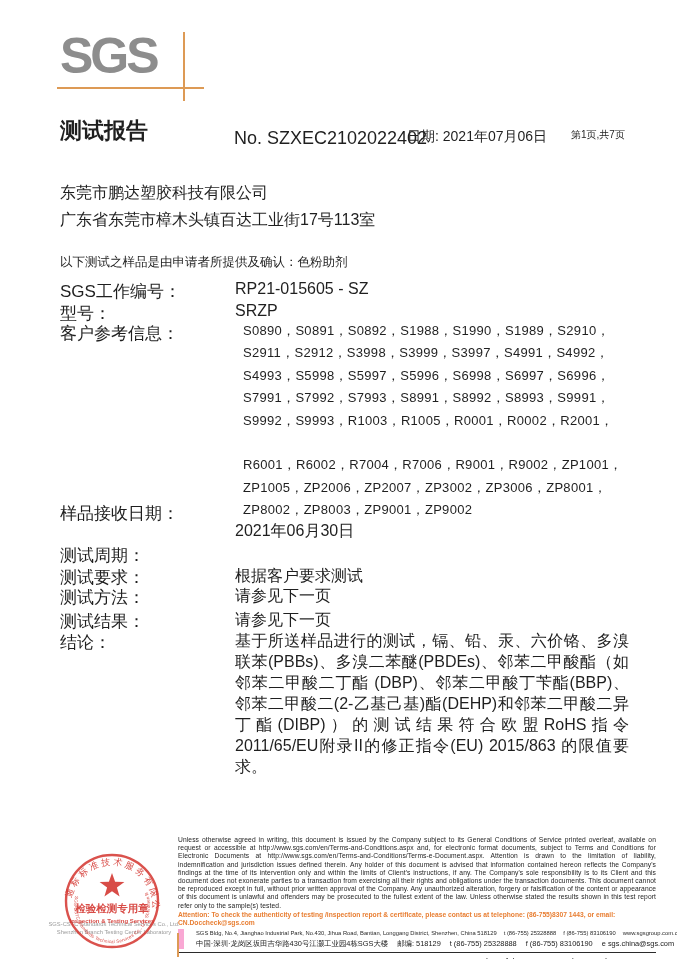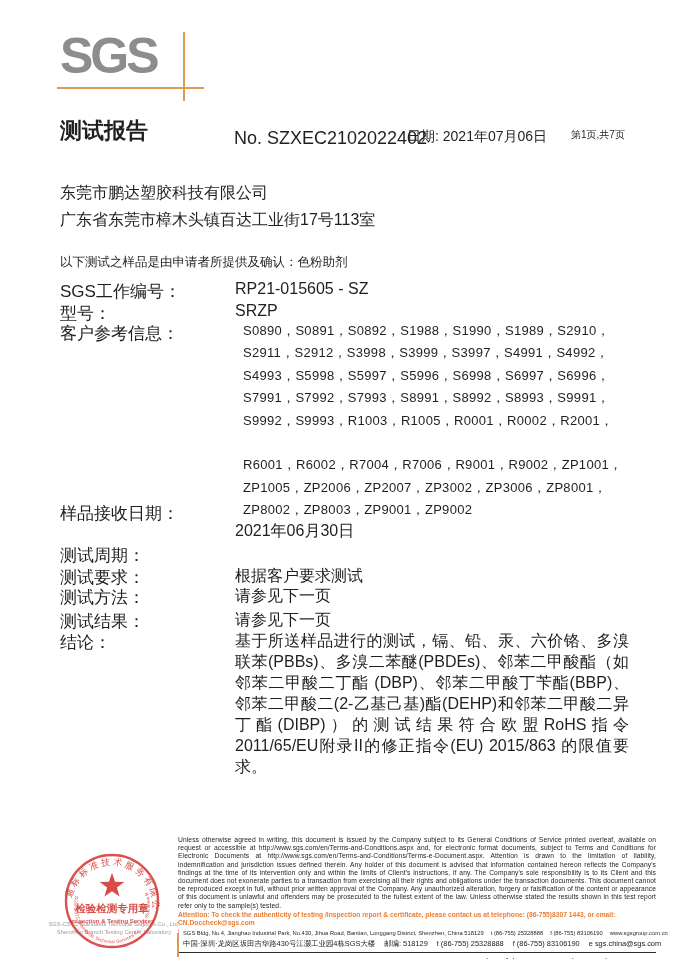--- a/index.html
+++ b/index.html
@@ -40,21 +40,21 @@
   
   .footer-col { position:absolute; left:178px; top:836px; width:478px; }
   .legal {
     font-size:6.7px; line-height:8.2px; text-align:justify;
     color:#1d1d1d; letter-spacing:0.1px;
   }
   .attention {
     margin-top:1px; font-size:6.7px; line-height:8px;
     color:#e87e32; font-weight:bold;
   }
-  .addresses { margin-top:2px; border-left:1px solid #f9a8d4; padding-left:4px; }
+  .addresses { margin-top:2px; border-left:6px solid #f9a8d4; padding-left:12px; }
   .addr-row1 { display:flex; gap:7px; white-space:nowrap; font-size:5.8px; color:#2a2a2a; line-height:9px; }
   .addr-row2 { display:flex; gap:9px; white-space:nowrap; font-size:7.4px; color:#1a1a1a; line-height:11px; }
   .footer-rule { margin-top:3px; border-top:1.5px solid #2b2b2b; }
   .member { margin-top:4px; font-size:8.5px; color:#2b2b2b; text-align:right; padding-right:48px; }
 
   .stamp-svg { position:absolute; left:38px; top:848px; z-index:2; }
   .lab-lines {
     position:absolute; left:38px; top:921px; width:152px; z-index:1;
     font-size:5.8px; line-height:7.5px; color:#9b9b9b; text-align:center;
   }

